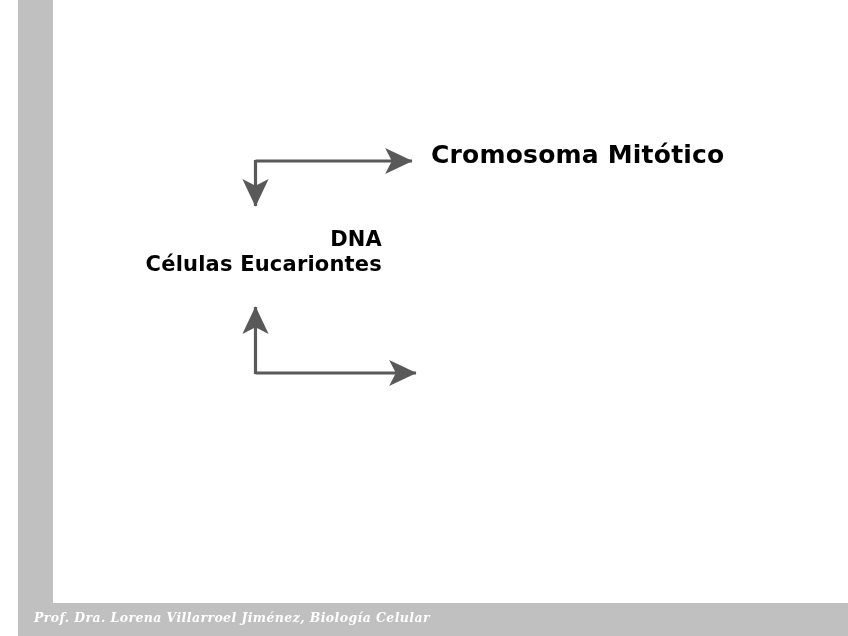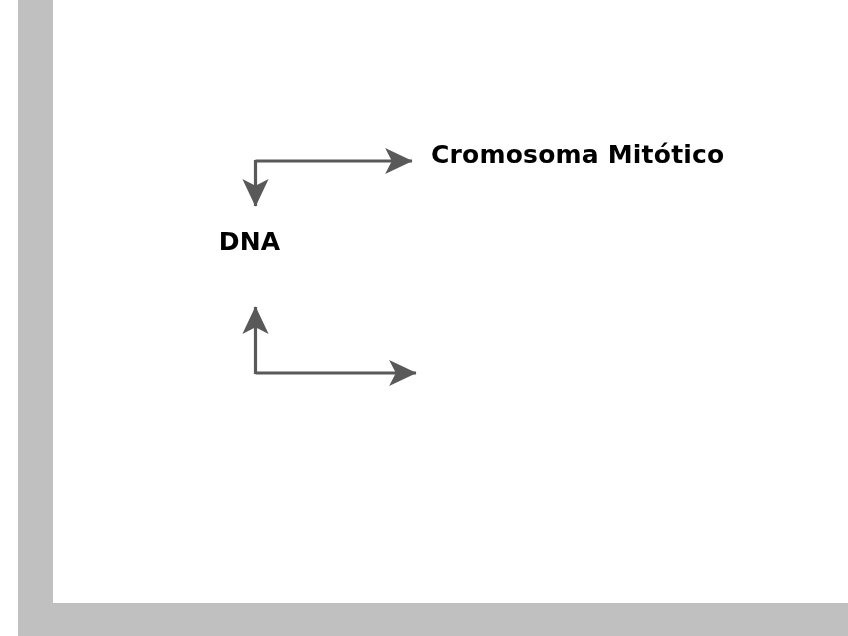--- a/index.html
+++ b/index.html
@@ -85,24 +85,24 @@
   #label-interfasico {
     left: 417px;
     top: 359px;
     font-size: 25px;
   }
 
   #center-block {
     left: 99px;
     top: 227px;
     width: 265px;
-    text-align: center;
+    text-align: right;
     white-space: normal;
     line-height: 1.18;
-    font-size: 25px;
+    font-size: 21px;
   }
   #center-block .line { display: block; }
 </style>
 </head>
 <body>
 
 <div id="slide">
 
   <div id="left-band"></div>
 
@@ -128,19 +128,21 @@
     <g>
       <path d="M 237.5 373 L 398 373" fill="none" stroke="#595959" stroke-width="3.2" marker-end="url(#ah-right)"></path>
       <path d="M 237.5 374 L 237.5 307" fill="none" stroke="#595959" stroke-width="3.2" marker-end="url(#ah-up)"></path>
     </g>
   </svg>
 
   <div class="slide-text" id="label-mitotico">Cromosoma Mitótico</div>
 
   <div class="slide-text" id="center-block">
     <span class="line">DNA</span>
+    <span class="line">Células Eucariontes</span>
   </div>
 
 
   <div id="footer-band"></div>
 
+  <div id="footer-text">Prof. Dra. Lorena Villarroel Jiménez, Biología Celular</div>
 
 </div>
 
 </body></html>

